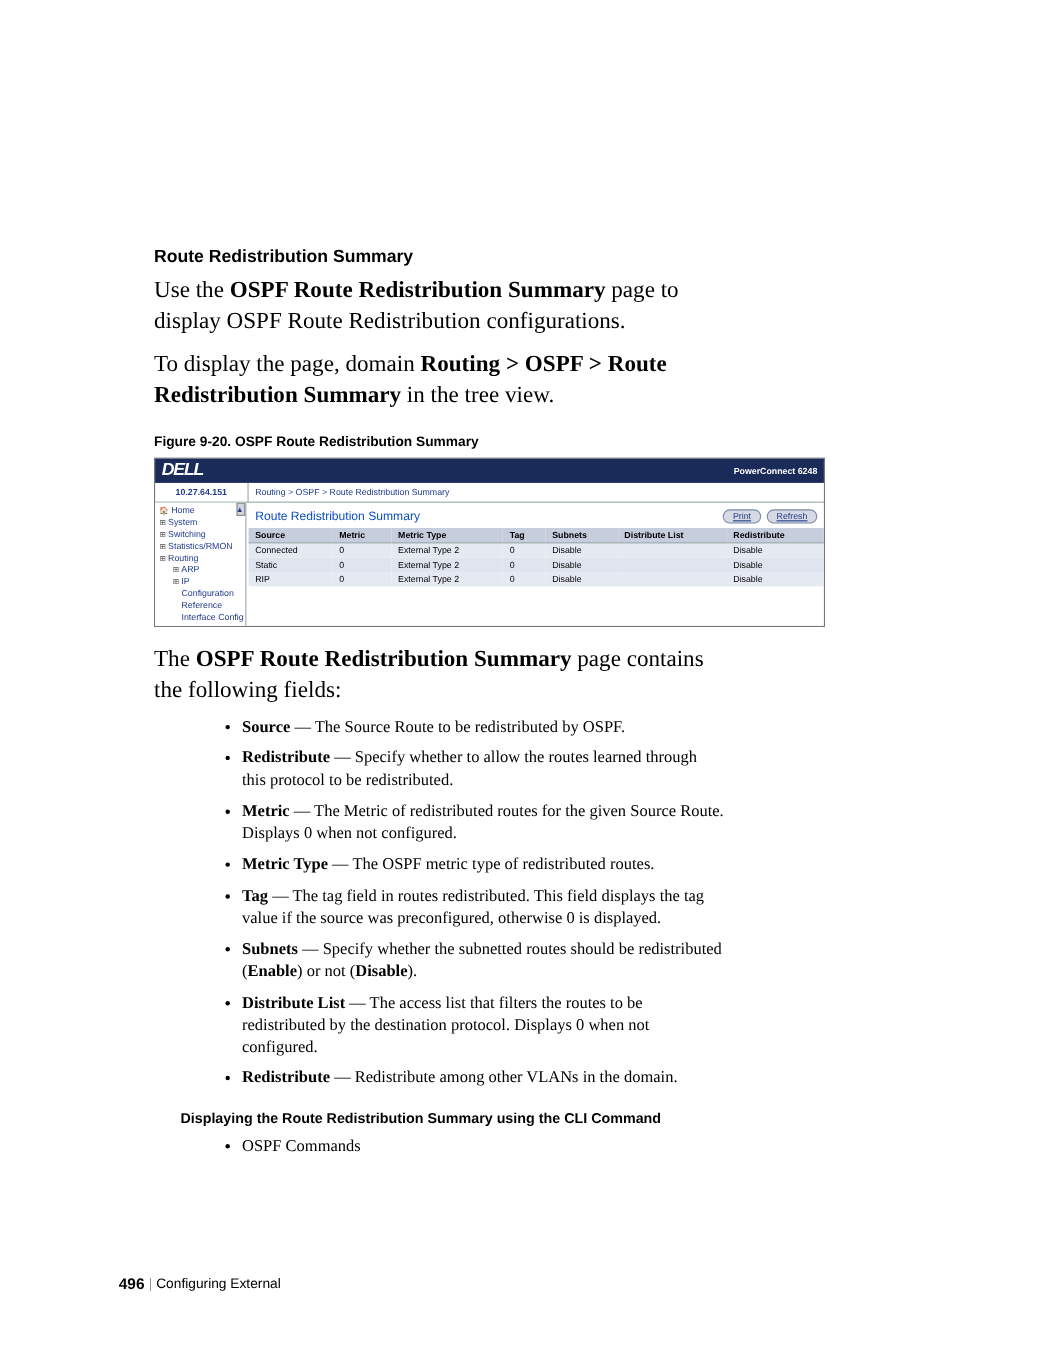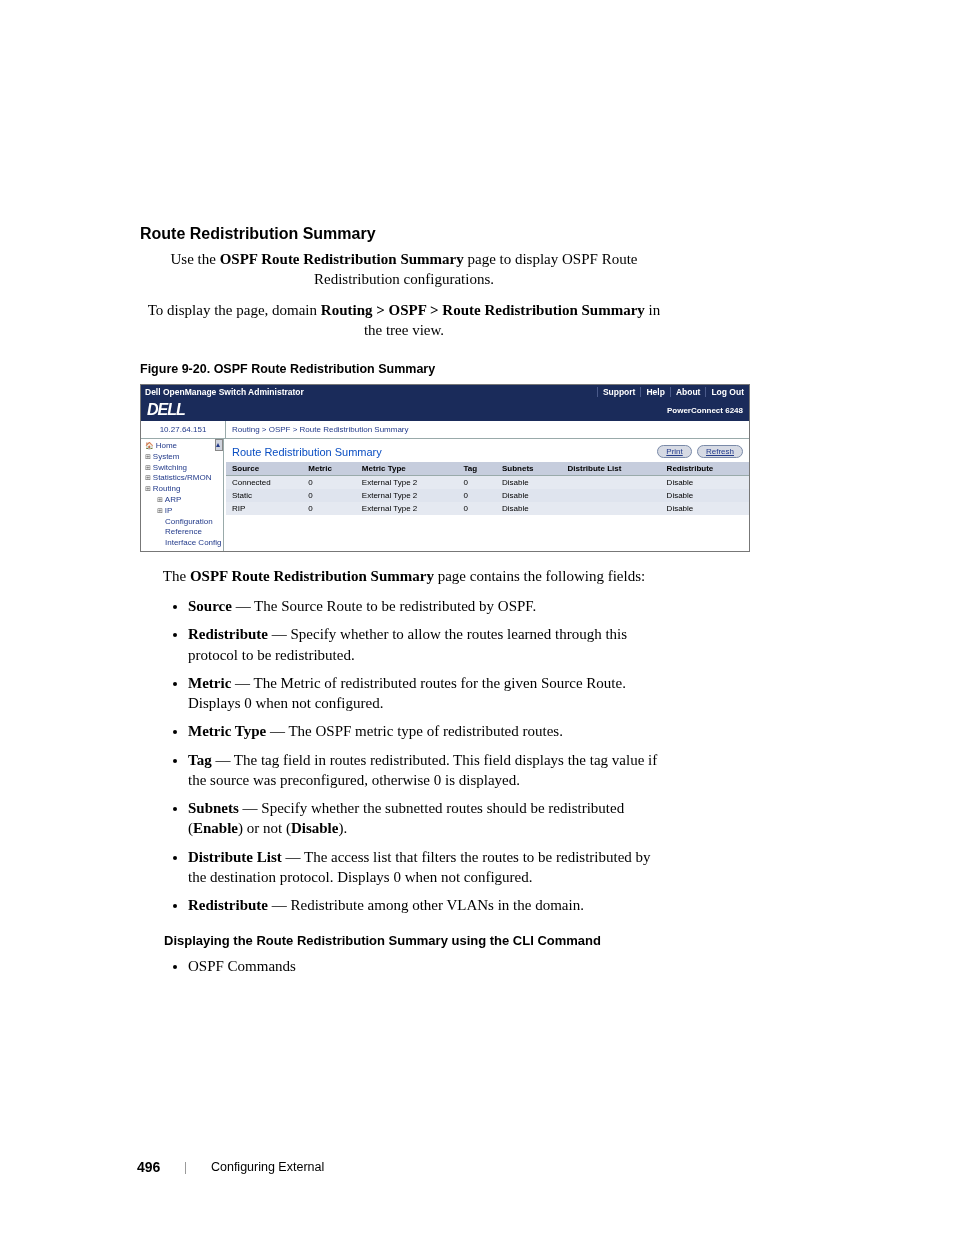--- a/index.html
+++ b/index.html
@@ -16,24 +16,23 @@
     box-sizing: border-box;
     padding: 225px 100px 60px 140px;
   }
   h2.section-title {
     font-family: Arial, Helvetica, sans-serif;
     font-weight: bold;
     font-size: 16px;
     margin: 0 0 6px 0;
   }
   p.body-text {
-    font-size: 15px;
+    font-size: 21px;
     line-height: 1.35;
     margin: 0 0 10px 0;
-    text-align: center;
   }
   .figure-caption {
     font-family: Arial, Helvetica, sans-serif;
     font-weight: bold;
     font-size: 12.5px;
     margin: 22px 0 8px 0;
   }
   .screenshot {
     border: 1px solid #777;
     width: 608px;
@@ -79,21 +78,21 @@
   }
   .model { font-size: 8px; font-weight: bold; }
   .app-body { display: flex; }
   .ip-cell {
     width: 80px;
     border-right: 1px solid #9aa;
     border-bottom: 1px solid #9aa;
     text-align: center;
     padding: 4px 2px;
     font-size: 8px;
-    font-weight: normal;
+    font-weight: bold;
     color: #223a8a;
   }
   .tree-pane {
     width: 80px;
     border-right: 1px solid #9aa;
     background: #fff;
     font-size: 8px;
     color: #223a8a;
     padding: 2px 0 2px 2px;
     line-height: 1.35;
@@ -164,37 +163,37 @@
   ul.fields {
     list-style: disc;
     padding-left: 48px;
     margin: 8px 0 14px 0;
   }
   ul.fields li {
     font-size: 15px;
     line-height: 1.35;
     margin-bottom: 8px;
     padding-right: 10px;
+    margin-left: 32px;
   }
   .sub-head {
     font-family: Liberation Sans, sans-serif;
     font-weight: bold;
     font-size: 13px;
     margin: 18px 0 6px 0;
     padding-left: 24px;
   }
   .footer {
     position: absolute;
     bottom: 60px;
     left: 108px;
     font-size: 13px;
     display:flex;
     align-items:center;
-    gap: 24px;
-    margin-left: 29px;
+    gap: 4px;
   }
   .footer .pnum { font-weight: bold; font-family: Arial, sans-serif; font-size:14px;}
   .footer .sep { color: #666; }
   .footer .chap { font-family: Arial, sans-serif; font-size: 12.5px; }
   i.ref { font-style: italic; }
   b { font-weight: bold; }
 </style>
 </head>
 <body>
 
@@ -206,29 +205,20 @@
     <span>Use the </span><b>OSPF Route Redistribution Summary</b><span> page to display OSPF Route Redistribution configurations.</span>
   </p>
 
   <p class="body-text">
     <span>To display the page, domain </span><b>Routing &gt; OSPF &gt; Route Redistribution Summary</b><span> in the tree view.</span>
   </p>
 
   <div class="figure-caption">Figure 9-20.   OSPF Route Redistribution Summary</div>
 
   <div class="screenshot">
-    <div class="top-bar">
-      <span class="top-bar-title">Dell OpenManage Switch Administrator</span>
-      <div class="top-links">
-        <span>Support</span>
-        <span>Help</span>
-        <span>About</span>
-        <span>Log Out</span>
-      </div>
-    </div>
     <div class="brand-bar">
       <span class="dell-logo">DELL</span>
       <span class="model">PowerConnect 6248</span>
     </div>
     <div class="app-body">
       <div>
         <div class="ip-cell">10.27.64.151</div>
         <div class="tree-pane">
           <div class="tree-scroll">▴</div>
           <div class="tree-item tree-home">Home</div>

